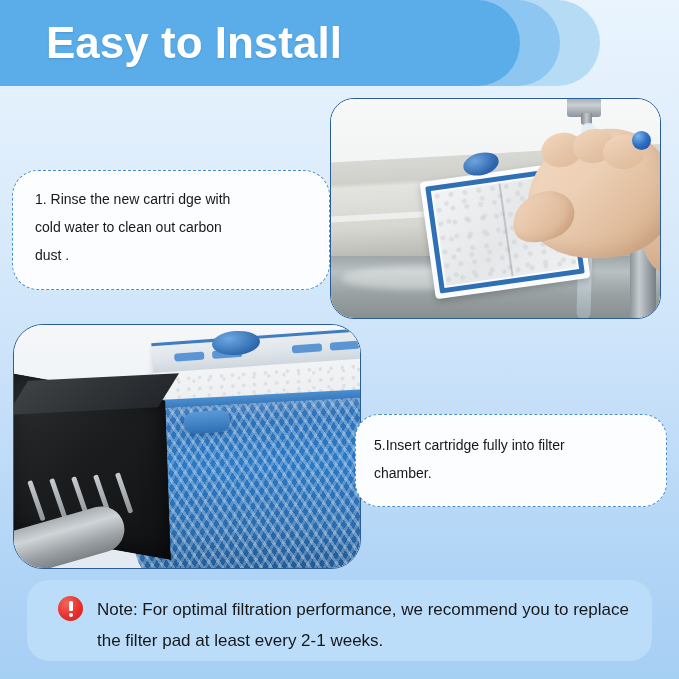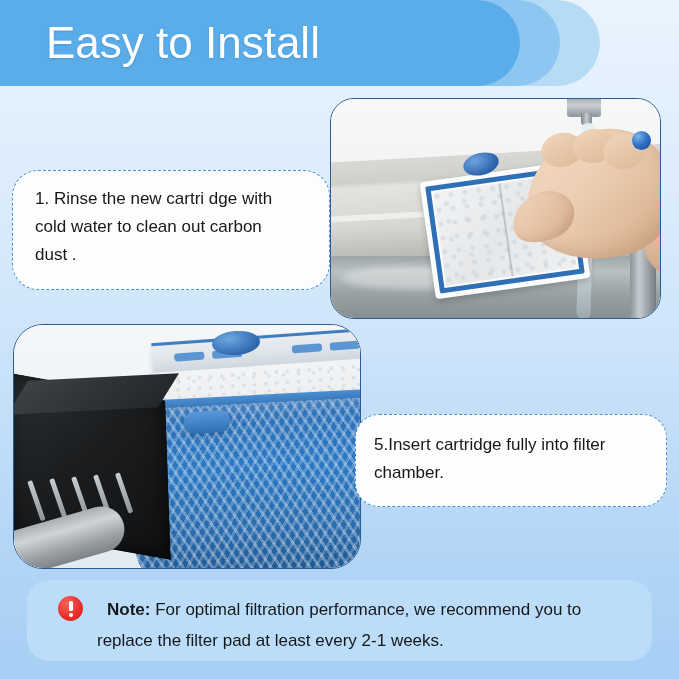--- a/index.html
+++ b/index.html
@@ -49,21 +49,21 @@
   }
   .band-layer.l3 { width: 690px; background: #b6dbf5; }
   .band-layer.l2 { width: 650px; background: #8dc6f1; }
   .band-layer.l1 { width: 610px; background: #5aade9; }
 
   .header-title {
     position: absolute;
     left: 46px;
     top: 10px;
     font-size: 44px;
-    font-weight: normal;
+    font-weight: bold;
     color: #ffffff;
     letter-spacing: 0px;
     line-height: 66px;
     white-space: nowrap;
     text-shadow: 0 1px 2px rgba(40,110,170,0.35);
     font-family: "Liberation Sans", sans-serif;
   }
 
   
   .photo {
@@ -343,21 +343,21 @@
   .callout {
     position: absolute;
     background: #fbfdfe;
     border: 1.5px dashed #4a8fd0;
     border-radius: 26px;
     color: #1d1d1d;
     font-family: "Liberation Sans", sans-serif;
   }
   .callout p {
     margin: 0;
-    font-size: 17px;
+    font-size: 14px;
     line-height: 28px;
     color: #181818;
     white-space: pre-line;
   }
 
   .callout-step1 {
     left: 12px;
     top: 170px;
     width: 318px;
     height: 120px;
@@ -412,22 +412,21 @@
     background: #ffffff;
     border-radius: 50%;
   }
   .note-text {
     margin-left: 14px;
     font-size: 17px;
     line-height: 31px;
     color: #17181a;
   }
   .note-label {
-    font-weight: bold;
-    margin-left: 10px;
+    font-weight: normal;
   }
 </style>
 </head>
 <body>
 
 <div id="page">
 
   <div class="header-band">
     <div class="band-layer l3"></div>
     <div class="band-layer l2"></div>

